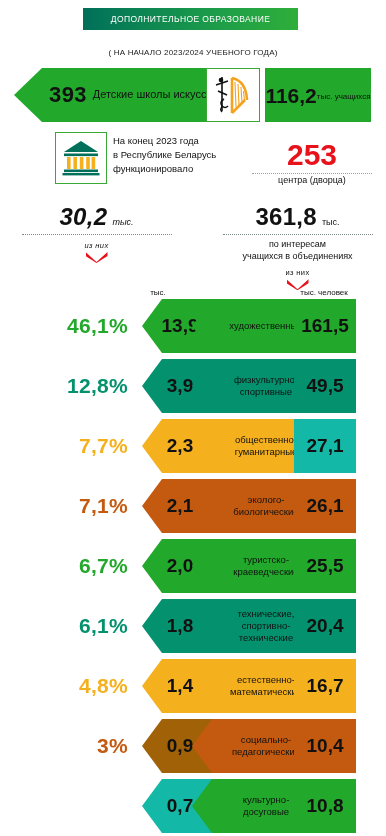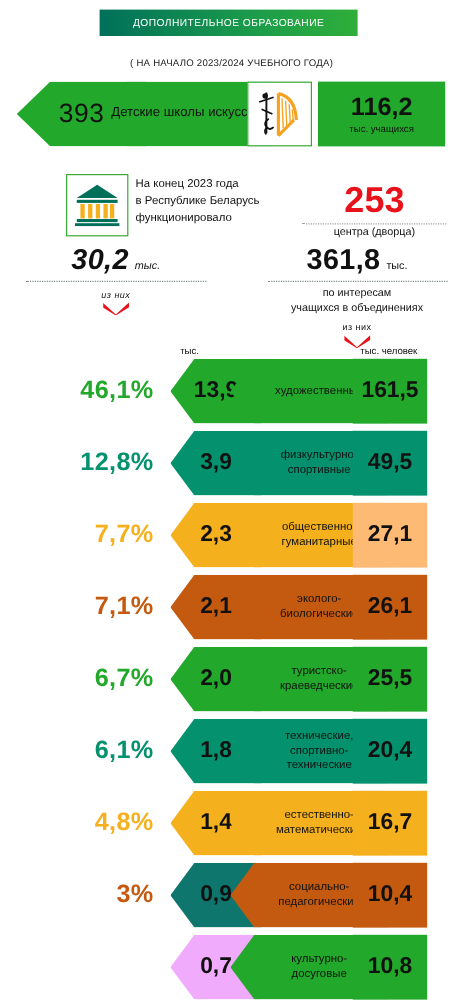--- a/index.html
+++ b/index.html
@@ -27,43 +27,43 @@
   }
 
   
   .band{position:absolute;left:0;top:68px;width:386px;height:54px;}
   .chev-num{
     position:absolute;left:14px;top:0;width:108px;height:54px;
     background:#22a82a;
     clip-path:polygon(28px 0,108px 0,108px 54px,28px 54px,0 27px);
     display:flex;align-items:center;justify-content:center;
   }
-  .chev-num b{font-size:22px;color:#111;font-weight:normal;letter-spacing:.5px;}
+  .chev-num b{font-size:22px;color:#111;font-weight:bold;letter-spacing:.5px;}
   .chev-label{
     position:absolute;left:84px;top:0;width:142px;height:54px;
     background:#22a82a;
     clip-path:polygon(22px 0,142px 0,142px 54px,22px 54px,0 27px);
     display:flex;align-items:center;justify-content:center;
   }
   .chev-label span{font-size:11px;color:#111;text-align:center;line-height:1.25;}
   .icon-box{
     position:absolute;left:206px;top:0;width:54px;height:54px;
     background:#fff;border:1.5px solid #3aa835;box-sizing:border-box;
     display:flex;align-items:center;justify-content:center;
   }
   .right-green{
     position:absolute;left:265px;top:0;width:106px;height:54px;
-    background:#22a82a;display:flex;flex-direction:column;
+    background:#22a82a;display:flex;flex-direction:row;
     align-items:center;justify-content:center;
   }
   .right-green b{font-size:21px;color:#111;font-weight:bold;line-height:1;}
   .right-green i{font-style:normal;font-size:8px;color:#111;margin-top:3px;}
 
   
-  .centres{position:absolute;left:0;top:145px;width:386px;height:62px;}
+  .centres{position:absolute;left:0;top:132px;width:386px;height:62px;}
   .bank-box{
     position:absolute;left:55px;top:0;width:52px;height:52px;
     background:#fff;border:1.5px solid #3aa835;box-sizing:border-box;
     display:flex;align-items:center;justify-content:center;
   }
   .centres-text{
     position:absolute;left:113px;top:2px;width:150px;
     font-size:9.5px;color:#111;line-height:1.45;
   }
   .big-red{
@@ -258,21 +258,21 @@
         <div class="pct" style="color:#f5b01e">7,7%</div>
         <div class="val-chev" style="background:#f5b01e">
           <b>2,3</b>
         </div>
         <div class="name-chev" style="background:#f5b01e">
           <span>
             <div>общественно-</div>
             <div>гуманитарные</div>
           </span>
         </div>
-        <div class="cnt" style="background:#fdba74">
+        <div class="cnt" style="background:#14b8a6">
           <b>27,1</b>
         </div>
       </div>
       <div class="row">
         <div class="pct" style="color:#c35a10">7,1%</div>
         <div class="val-chev" style="background:#c35a10">
           <b>2,1</b>
         </div>
         <div class="name-chev" style="background:#c35a10">
           <span>
@@ -325,35 +325,35 @@
             <div>естественно-</div>
             <div>математические</div>
           </span>
         </div>
         <div class="cnt" style="background:#f5b01e">
           <b>16,7</b>
         </div>
       </div>
       <div class="row">
         <div class="pct" style="color:#c35a10">3%</div>
-        <div class="val-chev" style="background:#0f766e">
+        <div class="val-chev" style="background:#a16207">
           <b>0,9</b>
         </div>
         <div class="name-chev" style="background:#c35a10">
           <span>
             <div>социально-</div>
             <div>педагогические</div>
           </span>
         </div>
         <div class="cnt" style="background:#c35a10">
           <b>10,4</b>
         </div>
       </div>
       <div class="row">
-        <div class="val-chev" style="background:#f0abfc">
+        <div class="val-chev" style="background:#14b8a6">
           <b>0,7</b>
         </div>
         <div class="name-chev" style="background:#22a82a">
           <span>
             <div>культурно-</div>
             <div>досуговые</div>
           </span>
         </div>
         <div class="cnt" style="background:#22a82a">
           <b>10,8</b>

